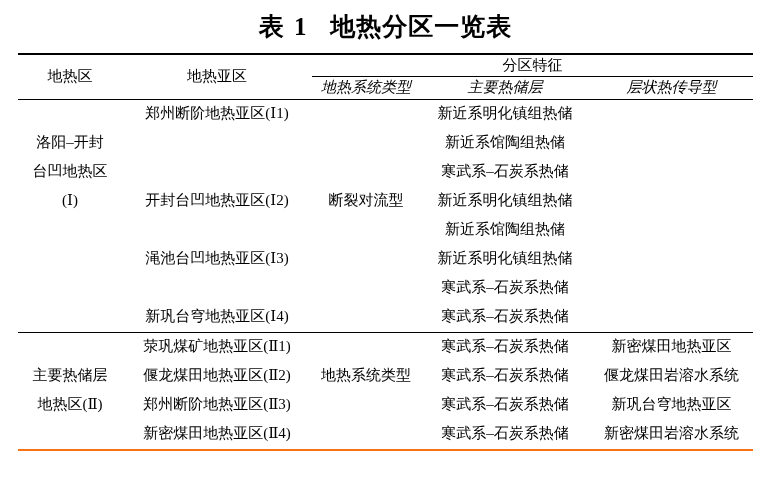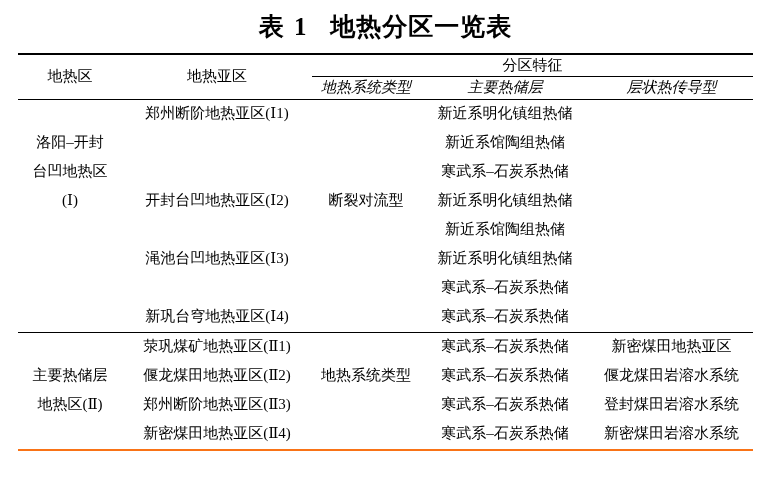--- a/index.html
+++ b/index.html
@@ -171,21 +171,21 @@
         <td class="c">偃龙煤田地热亚区(Ⅱ2)</td>
         <td class="c">地热系统类型</td>
         <td class="c">寒武系–石炭系热储</td>
         <td class="c">偃龙煤田岩溶水系统</td>
       </tr>
       <tr class="body-row">
         <td class="c">地热区(Ⅱ)</td>
         <td class="c">郑州断阶地热亚区(Ⅱ3)</td>
         <td class="c"></td>
         <td class="c">寒武系–石炭系热储</td>
-        <td class="c">登封煤田岩溶水系统</td>
+        <td class="c">新巩台穹地热亚区</td>
       </tr>
       <tr class="body-row rule-bottom">
         <td class="c"></td>
         <td class="c">新密煤田地热亚区(Ⅱ4)</td>
         <td class="c"></td>
         <td class="c">寒武系–石炭系热储</td>
         <td class="c">新密煤田岩溶水系统</td>
       </tr>
     </tbody>
   </table>

